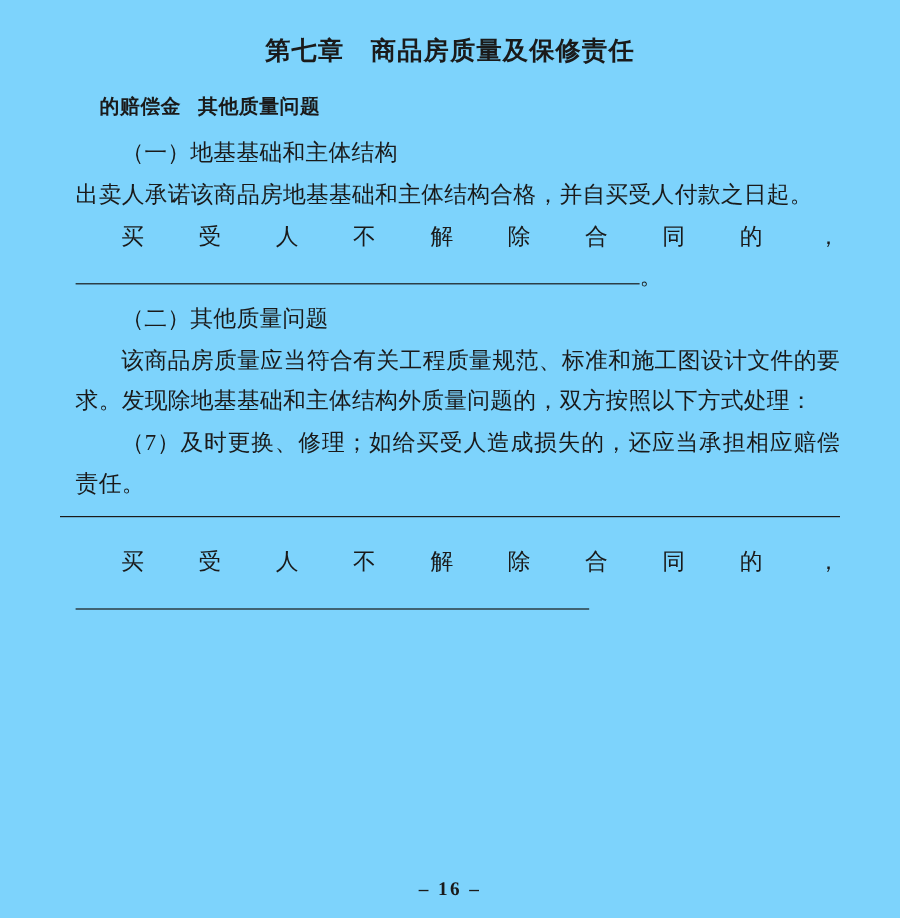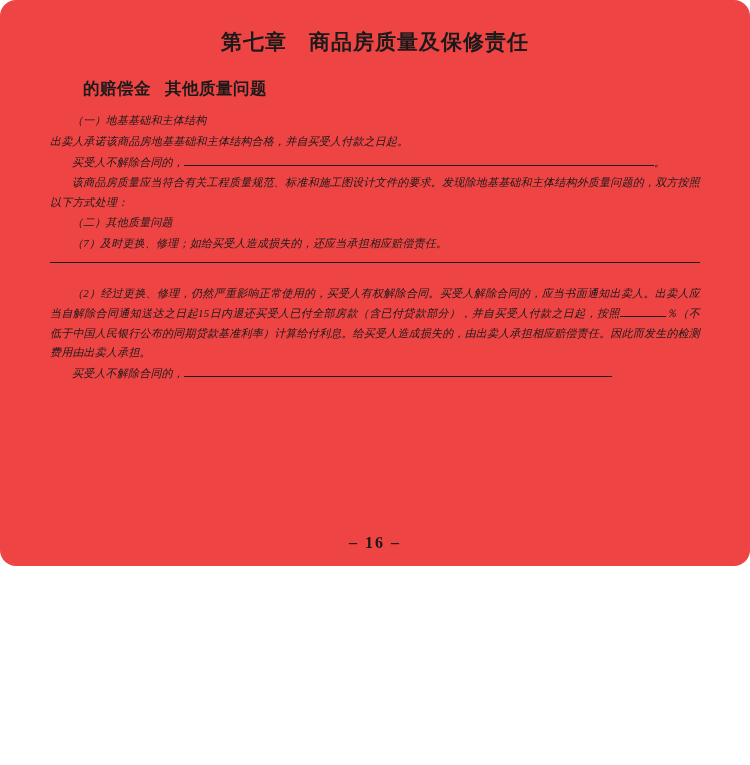--- a/index.html
+++ b/index.html
@@ -9,25 +9,24 @@
   }
   body {
     width: 750px;
     height: 765px;
     font-family: "Liberation Serif", "DejaVu Serif", serif;
     color: #1a1a1a;
   }
   .page {
     position: relative;
     width: 750px;
-    height: 566px;
+    height: 765px;
     box-sizing: border-box;
     padding: 18px 50px 0 50px;
-    background: #ef4444;
-    border-radius: 16px;
+    background: #7dd3fc;
   }
   .chapter-title {
     text-align: center;
     font-size: 21px;
     font-weight: bold;
     letter-spacing: 1px;
     margin: 10px 0 18px 0;
     line-height: 1.4;
   }
   .chapter-title .gap {
@@ -40,27 +39,26 @@
     margin: 0 0 8px 0;
     text-indent: 2em;
     line-height: 1.7;
     letter-spacing: 0.5px;
   }
   .article-heading .art-gap {
     display: inline-block;
     width: 14px;
   }
   p.body {
-    font-size: 11px;
+    font-size: 19px;
     line-height: 1.78;
-    margin: 0 0 1px 0;
+    margin: 0 0 1px 13px;
     text-align: justify;
     text-justify: inter-ideograph;
     letter-spacing: 0.2px;
-    font-style: italic;
   }
   p.indent {
     text-indent: 2em;
   }
   p.noindent {
     text-indent: 0;
   }
   .fill {
     display: inline-block;
     border-bottom: 1px solid #1a1a1a;
@@ -114,33 +112,30 @@
 
   <p class="body indent">（一）地基基础和主体结构</p>
 
   <p class="body noindent">出卖人承诺该商品房地基基础和主体结构合格，并自买受人付款之日起。</p>
 
 
   <p class="body indent">
     <span>买受人不解除合同的，</span><span class="fill fill-line-a"></span><span>。</span>
   </p>
 
+  <p class="body indent">（二）其他质量问题</p>
+
   <p class="body indent">该商品房质量应当符合有关工程质量规范、标准和施工图设计文件的要求。发现除地基基础和主体结构外质量问题的，双方按照以下方式处理：</p>
-
-  <p class="body indent">（二）其他质量问题</p>
 
   <p class="body indent">（7）及时更换、修理；如给买受人造成损失的，还应当承担相应赔偿责任。</p>
 
   <div class="rule-row">
     <hr>
   </div>
 
-  <p class="body indent">
-    <span>（2）经过更换、修理，仍然严重影响正常使用的，买受人有权解除合同。买受人解除合同的，应当书面通知出卖人。出卖人应当自解除合同通知送达之日起15日内退还买受人已付全部房款（含已付贷款部分），并自买受人付款之日起，按照</span><span class="fill fill-short"></span><span>％（不低于中国人民银行公布的同期贷款基准利率）计算给付利息。给买受人造成损失的，由出卖人承担相应赔偿责任。因此而发生的检测费用由出卖人承担。</span>
-  </p>
 
   <p class="body indent">
     <span>买受人不解除合同的，</span><span class="fill fill-line-c"></span>
   </p>
 
   <div class="footer">– 16 –</div>
 
 </div>
 
 </body></html>

